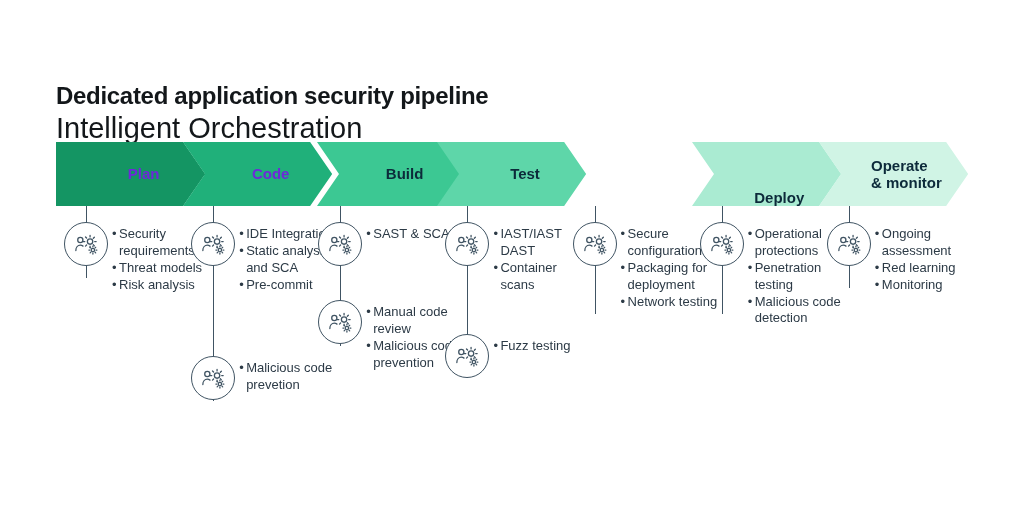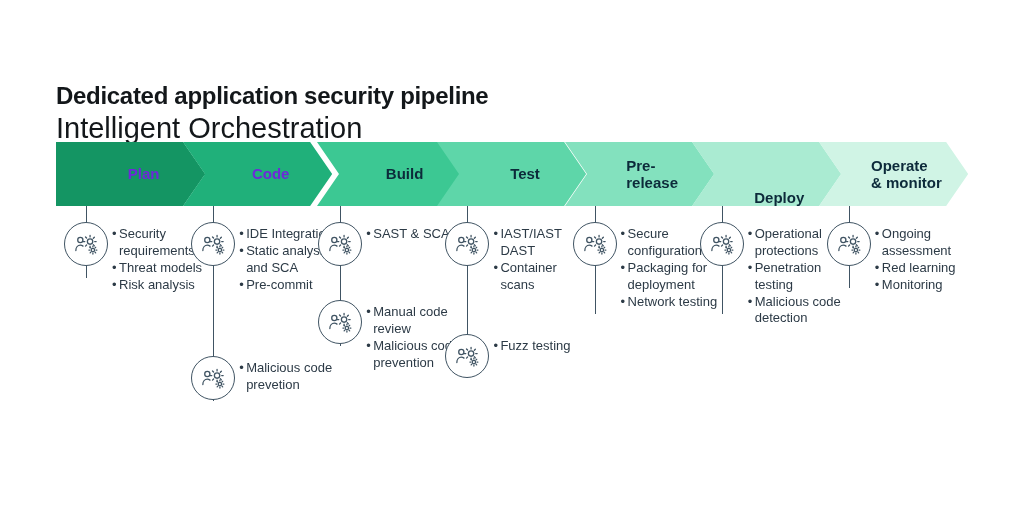--- a/index.html
+++ b/index.html
@@ -76,24 +76,20 @@
       </svg><span class="lbl">Plan</span></div>
     <div class="stage white" style="left: 127.143px; width: 149.143px;"><svg class="bg" viewBox="0 0 149.14285714285714 64" preserveAspectRatio="none">
         <path d="M0 0 H127.14285714285714 L149.14285714285714 32 L127.14285714285714 64 H0 L22 32 Z" fill="#20B07A"></path>
       </svg><span class="lbl">Code</span></div>
     <div class="stage" style="left: 261px; width: 149.143px;"><svg class="bg" viewBox="0 0 149.14285714285714 64" preserveAspectRatio="none">
         <path d="M0 0 H127.14285714285714 L149.14285714285714 32 L127.14285714285714 64 H0 L22 32 Z" fill="#3CC893"></path>
       </svg><span class="lbl">Build</span></div>
     <div class="stage" style="left: 381.429px; width: 149.143px;"><svg class="bg" viewBox="0 0 149.14285714285714 64" preserveAspectRatio="none">
         <path d="M0 0 H127.14285714285714 L149.14285714285714 32 L127.14285714285714 64 H0 L22 32 Z" fill="#5ED6A9"></path>
       </svg><span class="lbl">Test</span></div>
-    <div class="stage" style="left: 508.571px; width: 149.143px;"><svg class="bg" viewBox="0 0 149.14285714285714 64" preserveAspectRatio="none">
-        <path d="M0 0 H127.14285714285714 L149.14285714285714 32 L127.14285714285714 64 H0 L22 32 Z" fill="#83E1BE"></path>
-      </svg><span class="lbl">Pre-
-release</span></div>
     <div class="stage" style="left: 635.714px; width: 149.143px; align-items: flex-end;"><svg class="bg" viewBox="0 0 149.14285714285714 64" preserveAspectRatio="none">
         <path d="M0 0 H127.14285714285714 L149.14285714285714 32 L127.14285714285714 64 H0 L22 32 Z" fill="#AAEBD2"></path>
       </svg><span class="lbl">Deploy</span></div>
     <div class="stage" style="left: 762.857px; width: 149.143px; align-items: center;"><svg class="bg" viewBox="0 0 149.14285714285714 64" preserveAspectRatio="none">
         <path d="M0 0 H127.14285714285714 L149.14285714285714 32 L127.14285714285714 64 H0 L22 32 Z" fill="#D0F4E5"></path>
       </svg><span class="lbl">Operate
 &amp; monitor</span></div>
   </div>
 
 <div class="cols" id="cols">

